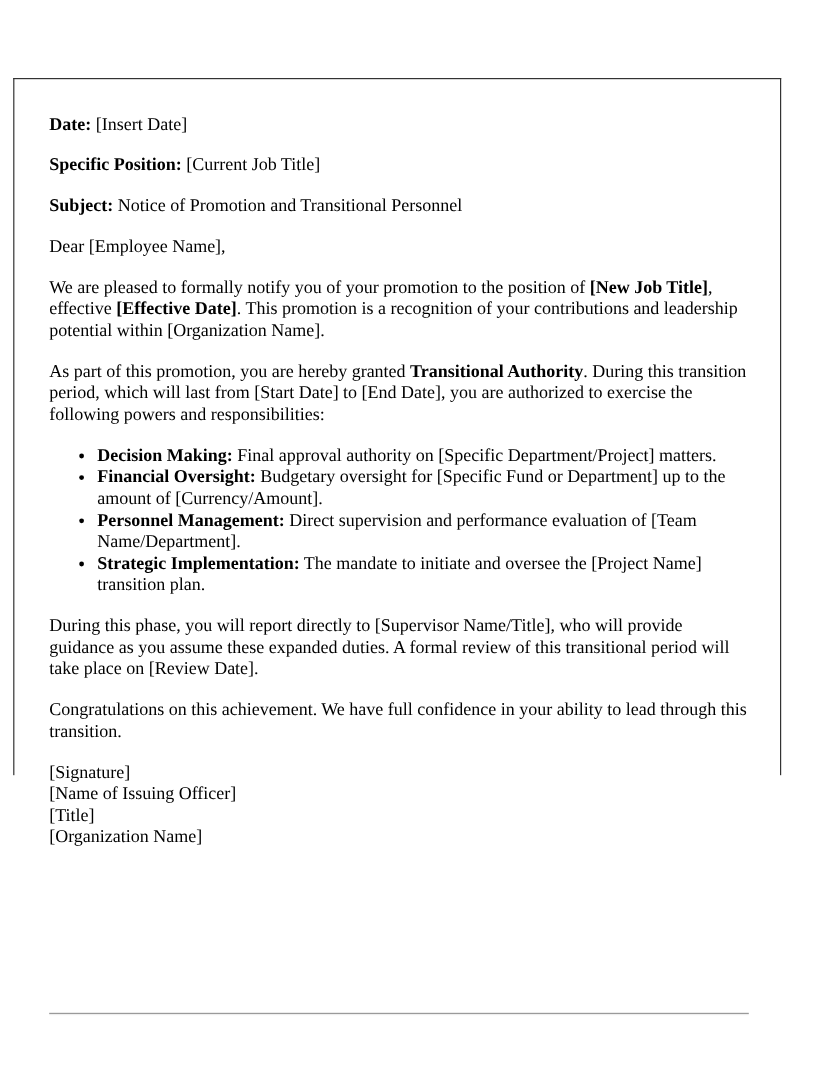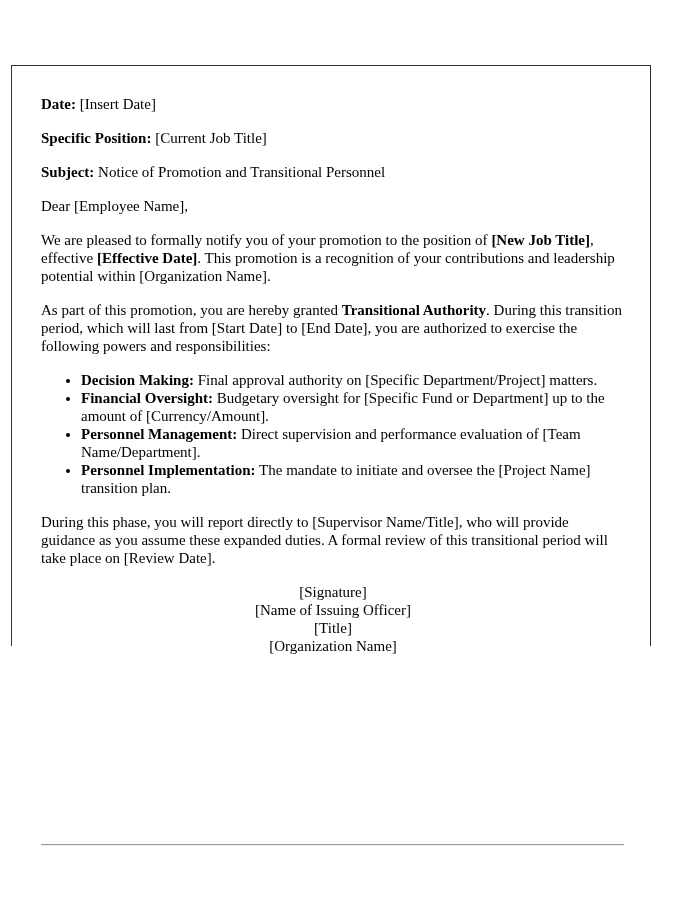--- a/index.html
+++ b/index.html
@@ -41,21 +41,21 @@
     b { font-weight: bold; }
     .block p { margin: 0; }
     ul {
       margin: 0 0 16px 0;
       padding-left: 40px;
       list-style: disc;
     }
     ul li {
       margin: 0;
     }
-    .sig p { margin: 0; text-align: center; }
+    .sig p { margin: 0; }
     .rule {
       position: absolute;
       left: 29px;
       top: 778px;
       width: 583px;
       height: 0;
       border-top: 1px solid #9a9a9a;
       border-bottom: 1px solid #eeeeee;
     }
   </style>
@@ -76,24 +76,25 @@
     <p>Dear [Employee Name],</p>
 
     <p><span>We are pleased to formally notify you of your promotion to the position of </span><b>[New Job Title]</b><span>, effective </span><b>[Effective Date]</b><span>. This promotion is a recognition of your contributions and leadership potential within [Organization Name].</span></p>
 
     <p><span>As part of this promotion, you are hereby granted </span><b>Transitional Authority</b><span>. During this transition period, which will last from [Start Date] to [End Date], you are authorized to exercise the following powers and responsibilities:</span></p>
 
     <ul>
       <li><b>Decision Making:</b><span> Final approval authority on [Specific Department/Project] matters.</span></li>
       <li><b>Financial Oversight:</b><span> Budgetary oversight for [Specific Fund or Department] up to the amount of [Currency/Amount].</span></li>
       <li><b>Personnel Management:</b><span> Direct supervision and performance evaluation of [Team Name/Department].</span></li>
-      <li><b>Personnel Implementation:</b><span> The mandate to initiate and oversee the [Project Name] transition plan.</span></li>
+      <li><b>Strategic Implementation:</b><span> The mandate to initiate and oversee the [Project Name] transition plan.</span></li>
     </ul>
 
     <p>During this phase, you will report directly to [Supervisor Name/Title], who will provide guidance as you assume these expanded duties. A formal review of this transitional period will take place on [Review Date].</p>
+    <p>Congratulations on this achievement. We have full confidence in your ability to lead through this transition.</p>
 
 
     <div class="sig">
       <p>[Signature]</p>
       <p>[Name of Issuing Officer]</p>
       <p>[Title]</p>
       <p>[Organization Name]</p>
     </div>
   </div>
   <div class="rule"></div>

